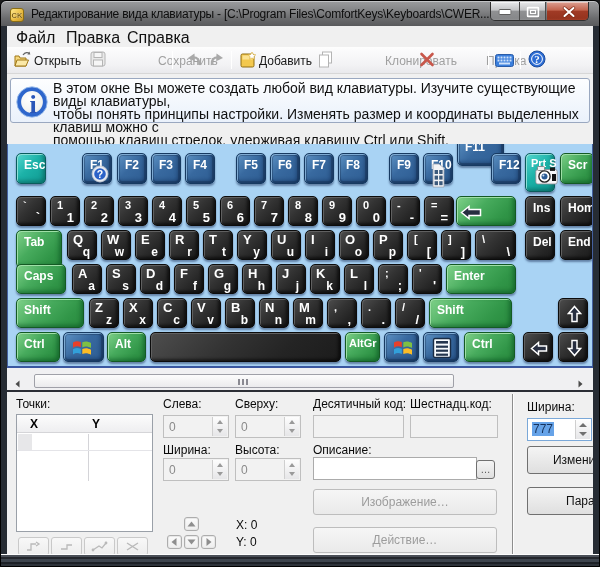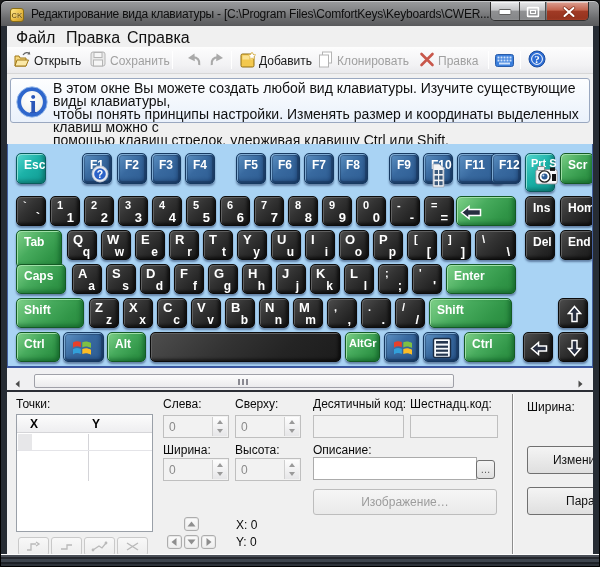--- a/index.html
+++ b/index.html
@@ -25,21 +25,21 @@
 .wbtn.max { left:29px; width:27px; border-left:1px solid #4a4a4a; border-right:1px solid #4a4a4a; margin-left:-1px; }
 .wbtn.close { left:56px; width:43px; background:linear-gradient(#dda092,#c3654f 42%,#a03a25 50%,#96341f 85%,#a8402a);
   box-shadow:inset 0 1px 0 rgba(255,255,255,.45); }
 .wbtn svg { position:absolute; left:50%; top:50%; transform:translate(-50%,-50%); }
 
 #menu { position:absolute; left:0; top:0; width:100%; height:21px; background:#f0f0f0; font-size:16px; color:#111; }
 #menu span { position:absolute; top:3px; }
 
 #toolbar { position:absolute; left:0; top:21px; width:100%; height:27px; background:linear-gradient(#fdfdfd,#f2f2f4 70%,#e9e9ec); border-bottom:1px solid #d7d7d7; font-size:12px; }
 #toolbar .lab { position:absolute; top:7px; color:#1a1a1a; }
-#toolbar .lab.dis { color:#a0a0a0; }
+#toolbar .lab.dis { color:#a0a0a0;margin-left:48px; }
 #toolbar .sep { position:absolute; top:4px; width:1px; height:18px; background:#c6c6c6; border-right:1px solid #fff; }
 #toolbar svg { position:absolute; }
 
 #infobar { position:absolute; left:3px; top:52px; width:580px; height:45px; border:1px solid #9aa8c0; border-radius:3px;
   background:linear-gradient(#fdfeff,#eaf1fb); }
 #infobar svg { position:absolute; left:5px; top:7px; }
 #infobar .itxt { position:absolute; left:42px; top:3px; font-size:14px; color:#101010; line-height:13px; }
 
 #hdr { position:absolute; left:0; top:101px; width:100%; height:17px;
   background:linear-gradient(#e2e7f0,#c6cfda 55%,#aab5c6); border-top:1px solid #56627c; border-bottom:1px solid #3e4e6a; }
@@ -251,21 +251,21 @@
               <g fill="#3c5a7c">
                 <rect x="3.6" y="7" width="3.4" height="4"></rect>
                 <rect x="8.2" y="7" width="3.4" height="4"></rect>
                 <rect x="3.6" y="12.6" width="3.4" height="4"></rect>
                 <rect x="8.2" y="12.6" width="3.4" height="4"></rect>
                 <rect x="3.6" y="18.2" width="3.4" height="4"></rect>
                 <rect x="8.2" y="18.2" width="3.4" height="4"></rect>
               </g>
             </svg>
           </div>
-<div class="key blue" style="left:457px;top:153px;width:47px;height:31px">
+<div class="key blue" style="left:457px;top:135px;width:47px;height:31px">
             <span class="kl">F11</span>
           </div>
 <div class="key blue" style="left:491px;top:153px;width:30px;height:31px">
             <span class="kl">F12</span>
           </div>
 <div class="key teal" style="left:525px;top:153px;width:30px;height:39px">
             <span class="kl" style="font-size:11px;left:5px;top:3px">Prt S</span>
             <svg class="ov" style="left:9px;top:11px" width="23" height="20" viewBox="0 0 23 20">
               <rect x="0.8" y="4.5" width="21.4" height="14.5" rx="2" fill="#f6f6f8" stroke="#8a8a92" stroke-width="0.8"></rect>
               <rect x="2.5" y="1.5" width="7" height="4" rx="1" fill="#f0f0f2" stroke="#888"></rect>
@@ -615,34 +615,43 @@
           <div class="ud"></div>
         </div>
       <span class="lbl" style="left:306px;top:5px">Десятичный код:</span>
       <div class="field dis" style="left:306px;top:23px;width:91px"></div>
       <span class="lbl" style="left:403px;top:5px">Шестнадц.код:</span>
       <div class="field dis" style="left:403px;top:23px;width:88px"></div>
       <span class="lbl" style="left:306px;top:51px">Описание:</span>
       <div class="field" style="left:306px;top:65px;width:164px"></div>
       <div class="btn en" style="left:469px;top:68px;width:19px;height:19px;font-size:10px;line-height:17px;color:#555">…</div>
       <div class="btn" style="left:306px;top:97px;width:184px;height:26px;line-height:24px">Изображение…</div>
+      <div class="btn" style="left:306px;top:135px;width:184px;height:26px;line-height:24px">Действие…</div>
       <div class="pad" style="left:177px;top:125px"><svg width="13" height="12" viewBox="0 0 13 12">
             <path d="M6.5 3.5 L10.5 8.5 L2.5 8.5 Z" fill="#8e8e8e"></path>
           </svg></div>
       <div class="pad" style="left:160px;top:143px"><svg width="13" height="12" viewBox="0 0 13 12">
             <path d="M3.5 6 L8.5 2 L8.5 10 Z" fill="#8e8e8e"></path>
           </svg></div>
       <div class="pad" style="left:177px;top:143px"><svg width="13" height="12" viewBox="0 0 13 12">
             <path d="M6.5 8.5 L2.5 3.5 L10.5 3.5 Z" fill="#8e8e8e"></path>
           </svg></div>
       <div class="pad" style="left:194px;top:143px"><svg width="13" height="12" viewBox="0 0 13 12">
             <path d="M9.5 6 L4.5 2 L4.5 10 Z" fill="#8e8e8e"></path>
           </svg></div>
       <span class="lbl" style="left:229px;top:126px">X: 0</span>
       <span class="lbl" style="left:229px;top:143px">Y: 0</span>
       <div id="vsep"></div>
       <span class="lbl" style="left:520px;top:8px">Ширина:</span>
+      <div class="field" style="left:520px;top:26px;width:65px;border-color:#7aa8d8">
+          <span style="position:absolute;left:4px;top:3px;background:#66a3e8;color:#16325c;font-size:12px;padding:0 1px">777</span>
+        <div style="position:absolute;right:1px;top:1px;width:15px;height:19px;background:linear-gradient(#fdfdfd,#e6e6e8);border-left:1px solid #cfcfcf"></div>
+        <svg style="position:absolute;right:3px;top:3px" width="10" height="15" viewBox="0 0 10 15">
+            <path d="M5 1 L9 5 L1 5 Z" fill="#707070"></path>
+            <path d="M5 14 L1 10 L9 10 Z" fill="#707070"></path>
+          </svg>
+      </div>
       <div class="btn en" style="left:520px;top:54px;width:106px;height:28px;line-height:26px">Изменить</div>
       <div class="btn en" style="left:520px;top:95px;width:142px;height:28px;line-height:26px">Параметры</div>
     </div>
   </div>
   <div id="bframe"></div>
   <div id="frame"></div>
 </div>
 </body></html>

